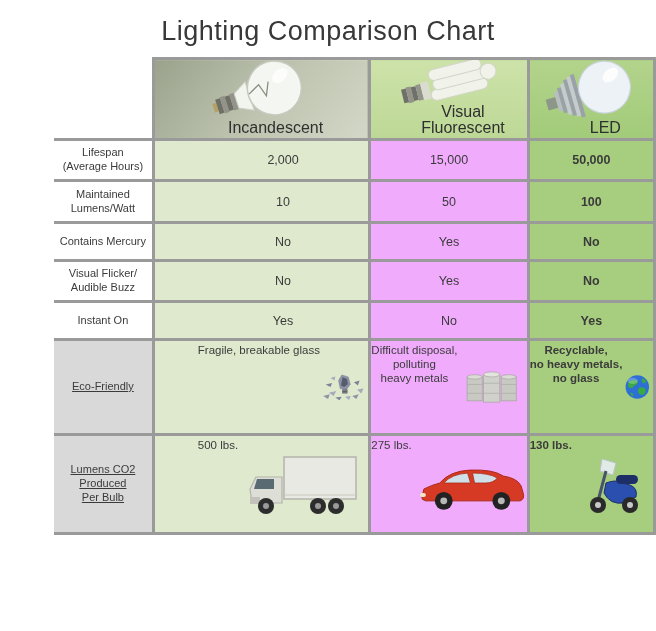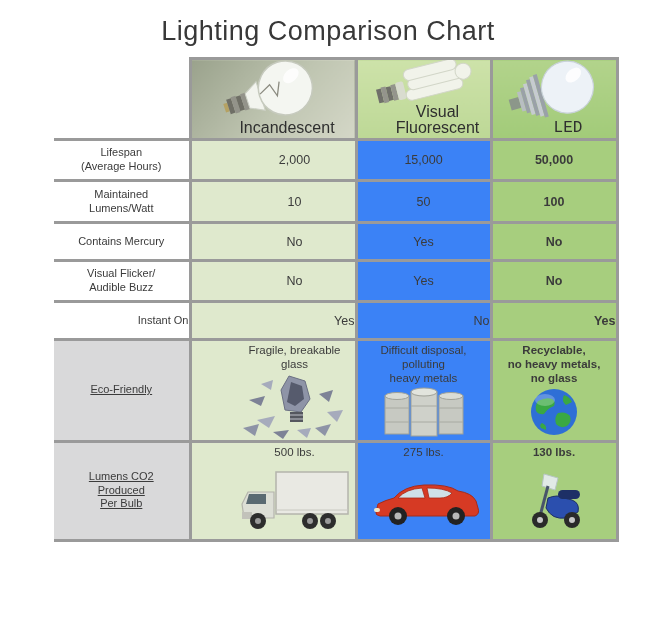--- a/index.html
+++ b/index.html
@@ -27,47 +27,47 @@
     padding:0;
   }
   td.corner{border:none;background:#ffffff;}
   td.lbl{
     border-left:none;background:#ffffff;
     font-size:11px;line-height:1.25;white-space:pre-line;
   }
   td.lbl.gray{background:#d9d9da;text-decoration:underline;}
   
   td.g1{background:#dfe9cd;padding-left:43px;}
-  td.g2{background:#3b82f6;}
+  td.g2{background:#f0abfc;}
   td.g3{background:#a7ce7e;font-weight:bold;}
   
   td.warm{background:#f7ee8e;}
   td.cool{background:#cfe9f4;}
   td.neutral{background:#ffffff;}
   
   td.hdr{vertical-align:bottom;position:relative;height:78px;}
   .hdr-inner{display:flex;flex-direction:column;justify-content:flex-end;height:78px;}
   .bulb-img{flex:1;display:flex;align-items:center;justify-content:center;overflow:hidden;}
   .hdr-label{font-size:16px;color:#2f2f2f;padding-bottom:2px;line-height:1;padding-left:28px;}
   td.hdr1{background:linear-gradient(130deg,#9aa28c 0%,#bfc5b1 55%,#d4d7c7 100%);}
   td.hdr2{background:linear-gradient(180deg,#cde2a9 0%,#bdd896 100%);}
-  td.hdr3{background:linear-gradient(180deg,#b2d38b 0%,#a2cb79 100%);font-family:Liberation Mono, monospace;}
+  td.hdr3{background:linear-gradient(180deg,#b2d38b 0%,#a2cb79 100%);}
   
   tr.r-lifespan td{height:38px;}
   tr.r-colortemp td{height:32px;}
   tr.r-lumens td{height:39px;}
   tr.r-mercury td{height:35px;}
   tr.r-uv td{height:35px;}
   tr.r-flicker td{height:38px;}
-  tr.r-instant td{height:35px;text-align:right;}
+  tr.r-instant td{height:35px;}
   tr.r-eco td{height:92px;}
   tr.r-co2 td{height:96px;margin-left:27px;}
   
   td.pic-cell{vertical-align:top;}
-  .pic-inner{display:flex;flex-direction:column;height:100%;}
+  .pic-inner{display:flex;height:100%;}
   .pic-text{font-size:11.5px;line-height:1.2;white-space:pre-line;padding-top:3px;color:#3b3b3b;}
   .pic-img{flex:1;display:flex;align-items:center;justify-content:center;overflow:hidden;}
   svg{display:block;}
 </style>
 </head>
 <body>
 
 <h1 class="page-title">Lighting Comparison Chart</h1>
 
 <table class="cmp">

